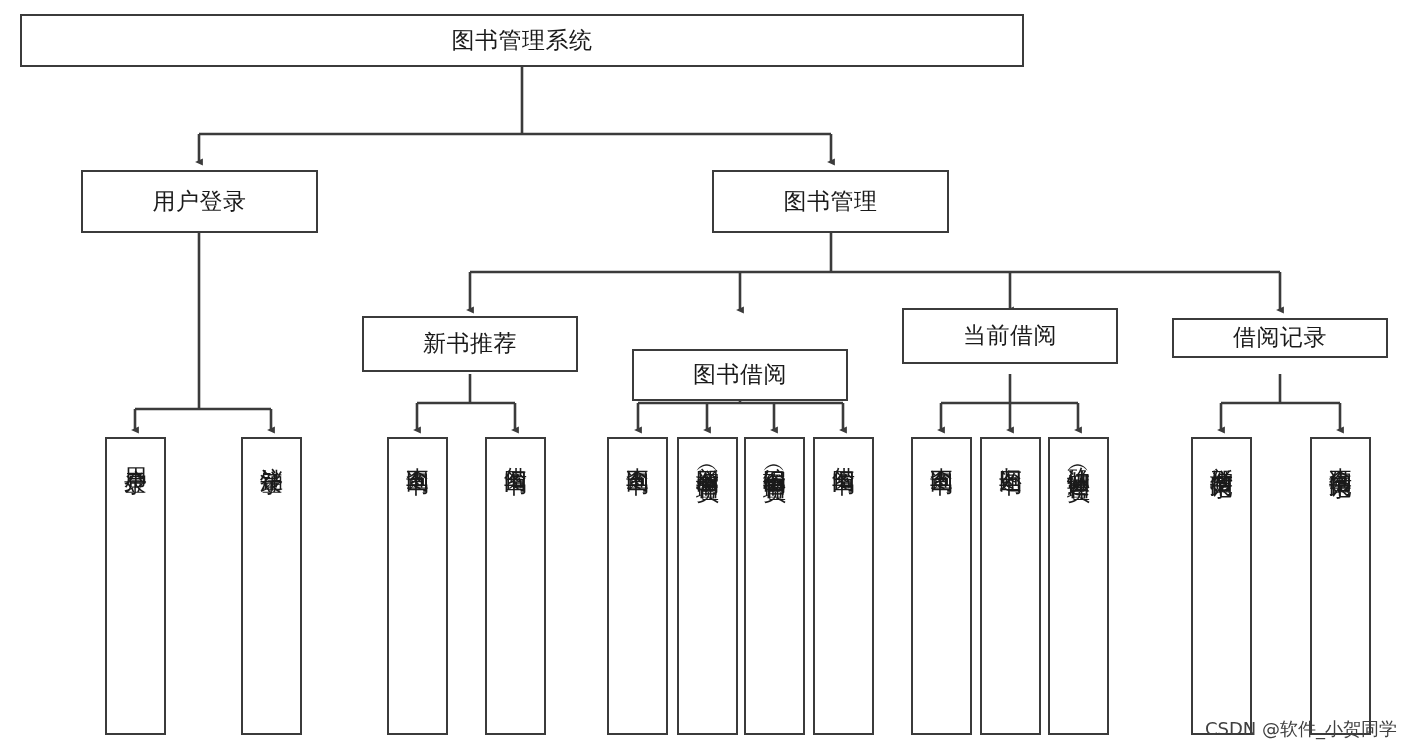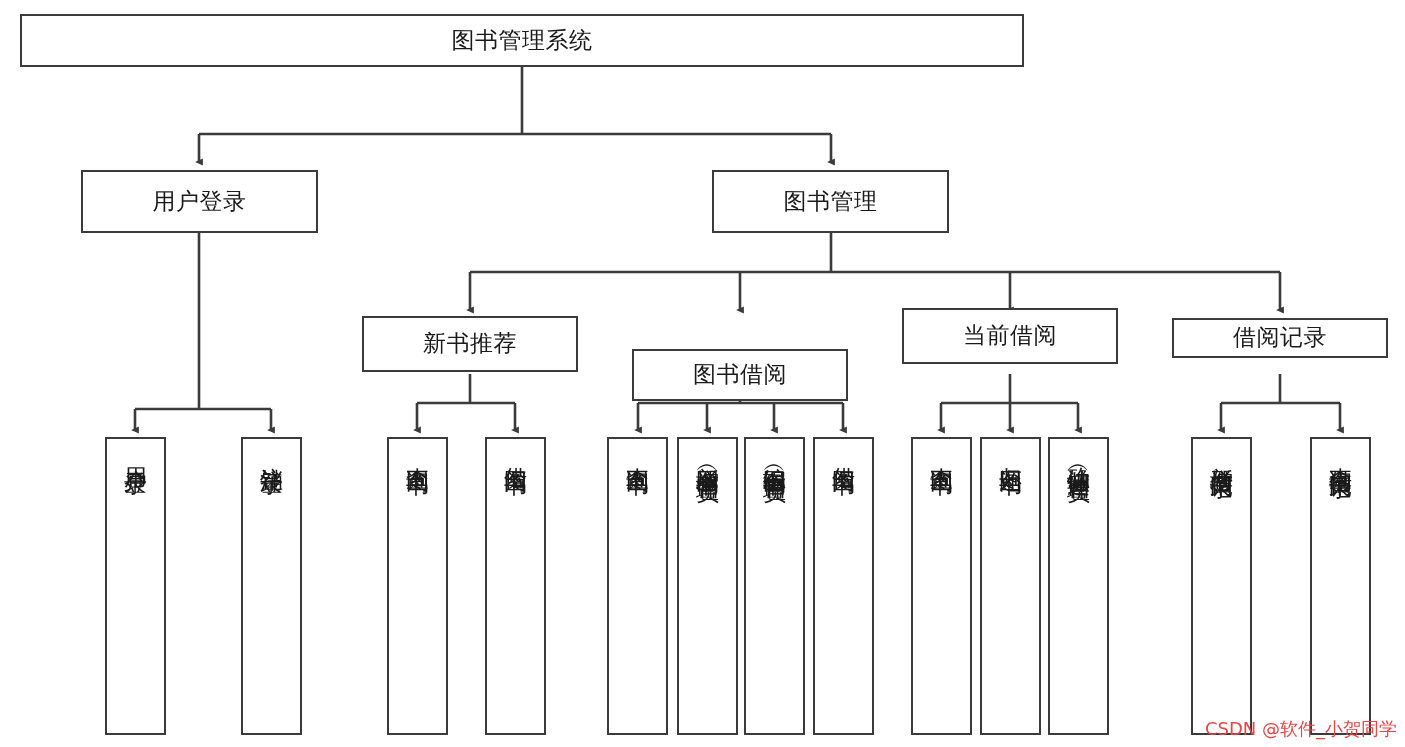--- a/index.html
+++ b/index.html
@@ -64,21 +64,21 @@
     font-size: 23px;
     line-height: 1.18;
     letter-spacing: 2px;
     white-space: nowrap;
   }
   #watermark {
     position: absolute;
     right: 8px;
     bottom: 6px;
     font-size: 18px;
-    color: #ef4444;
+    color: #404040;
     z-index: 6;
     white-space: nowrap;
     font-family: "DejaVu Sans", "Liberation Sans", sans-serif;
   }
 </style>
 </head>
 <body>
 
 <div id="diagram-root">
 

